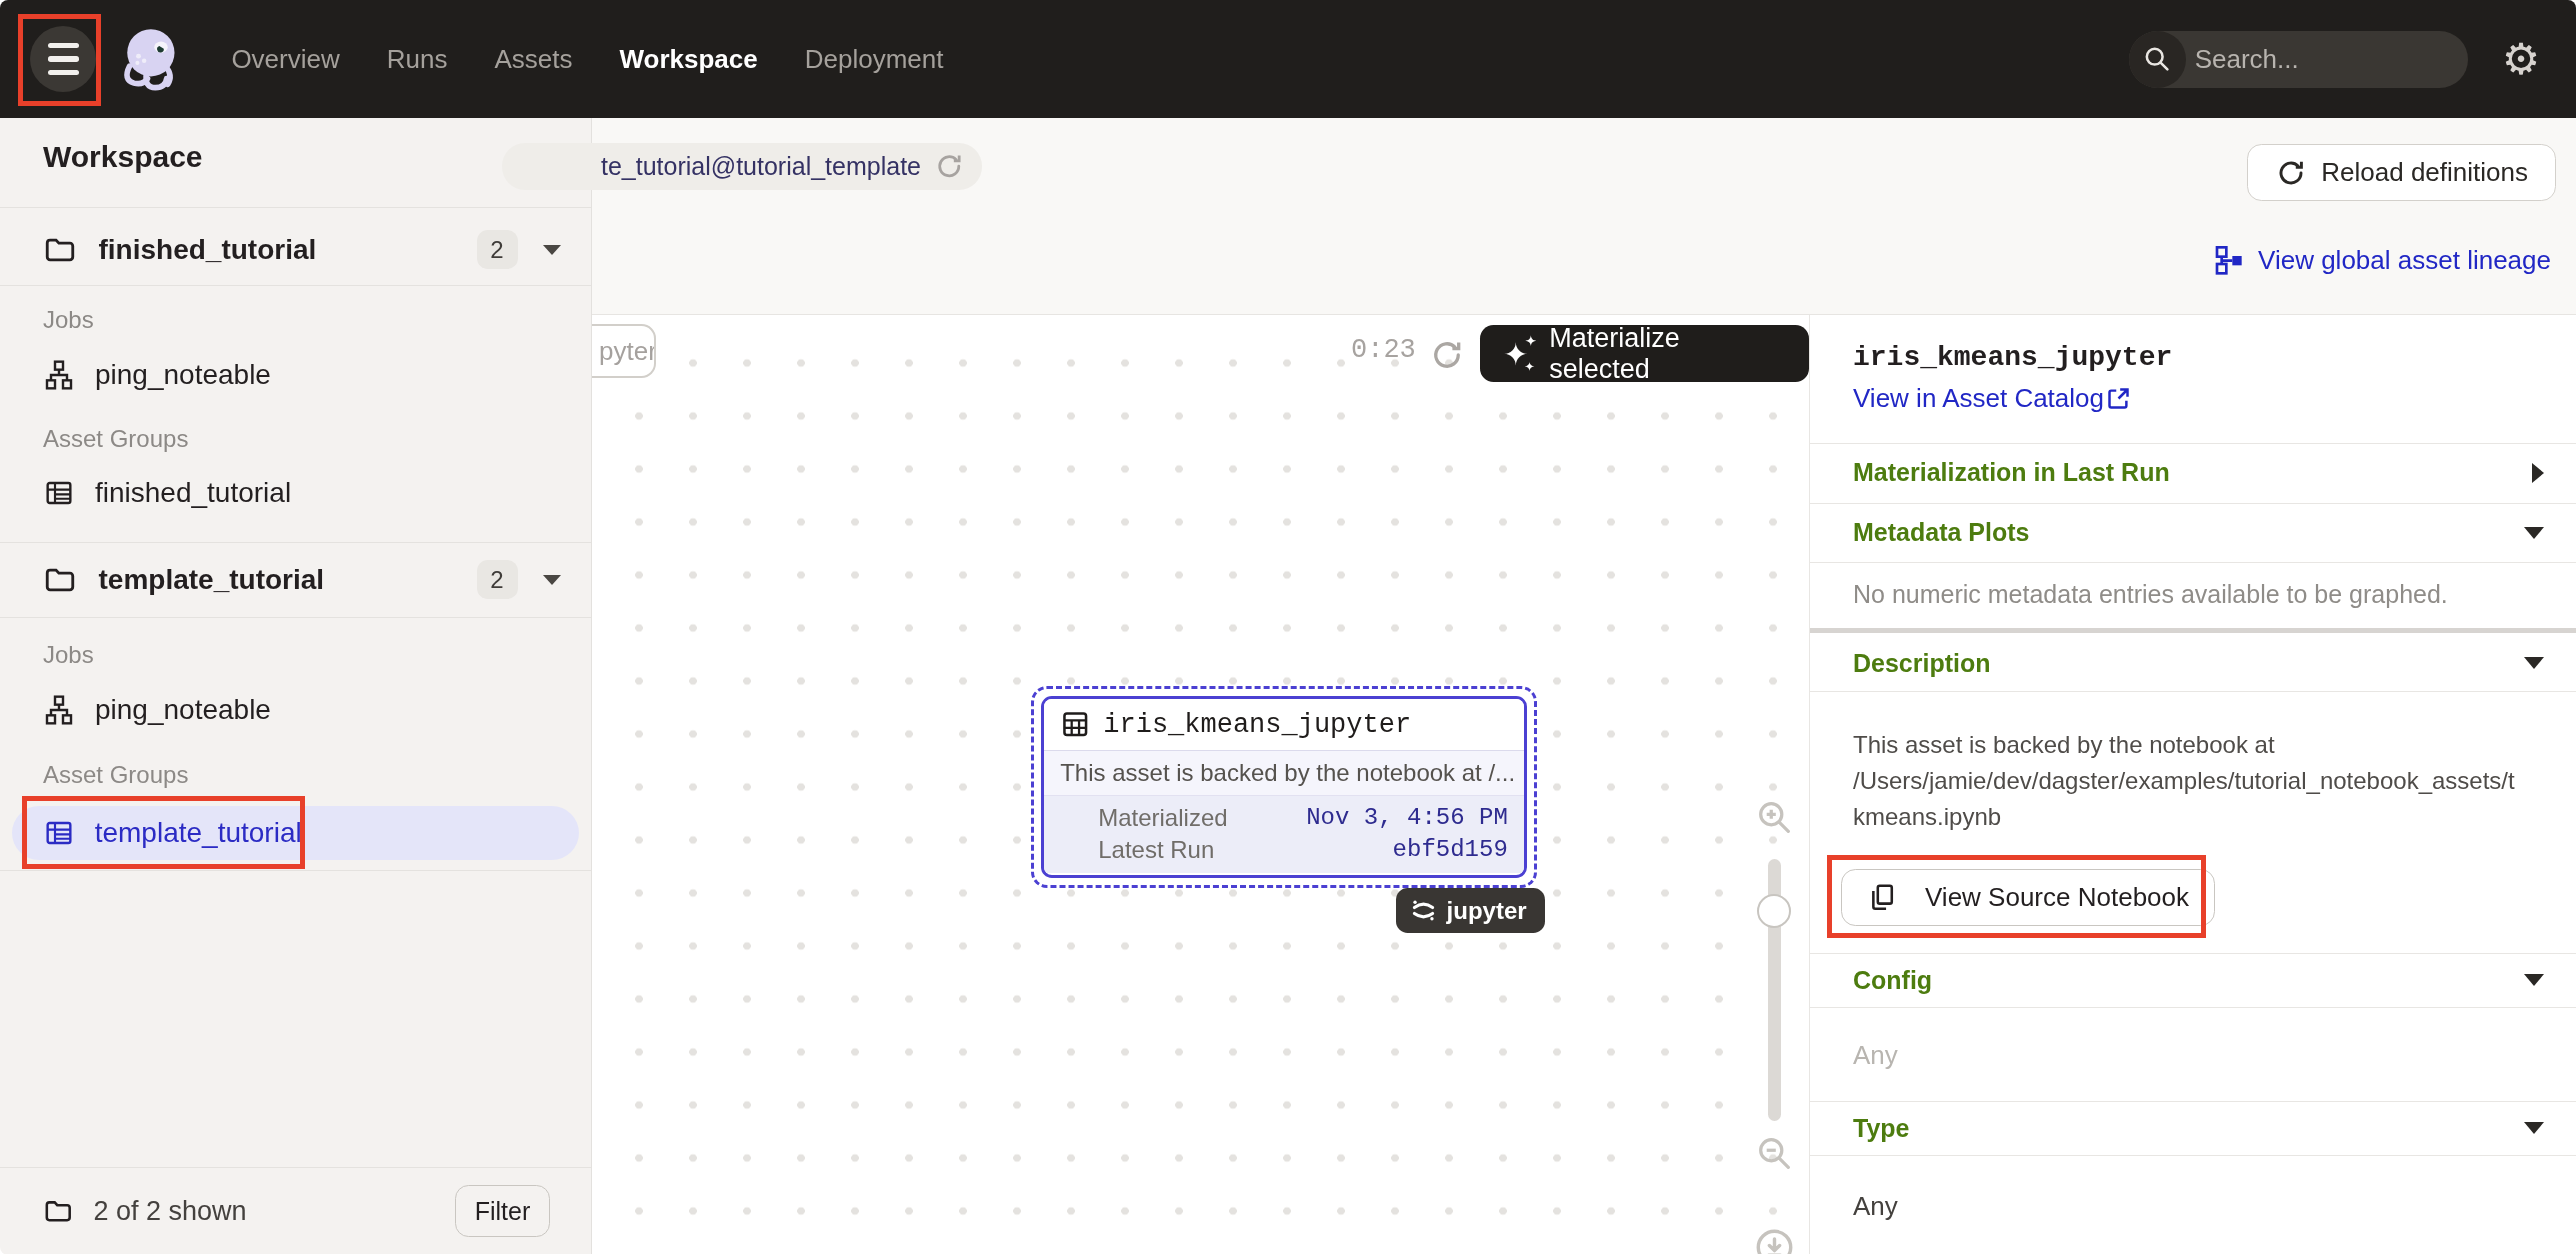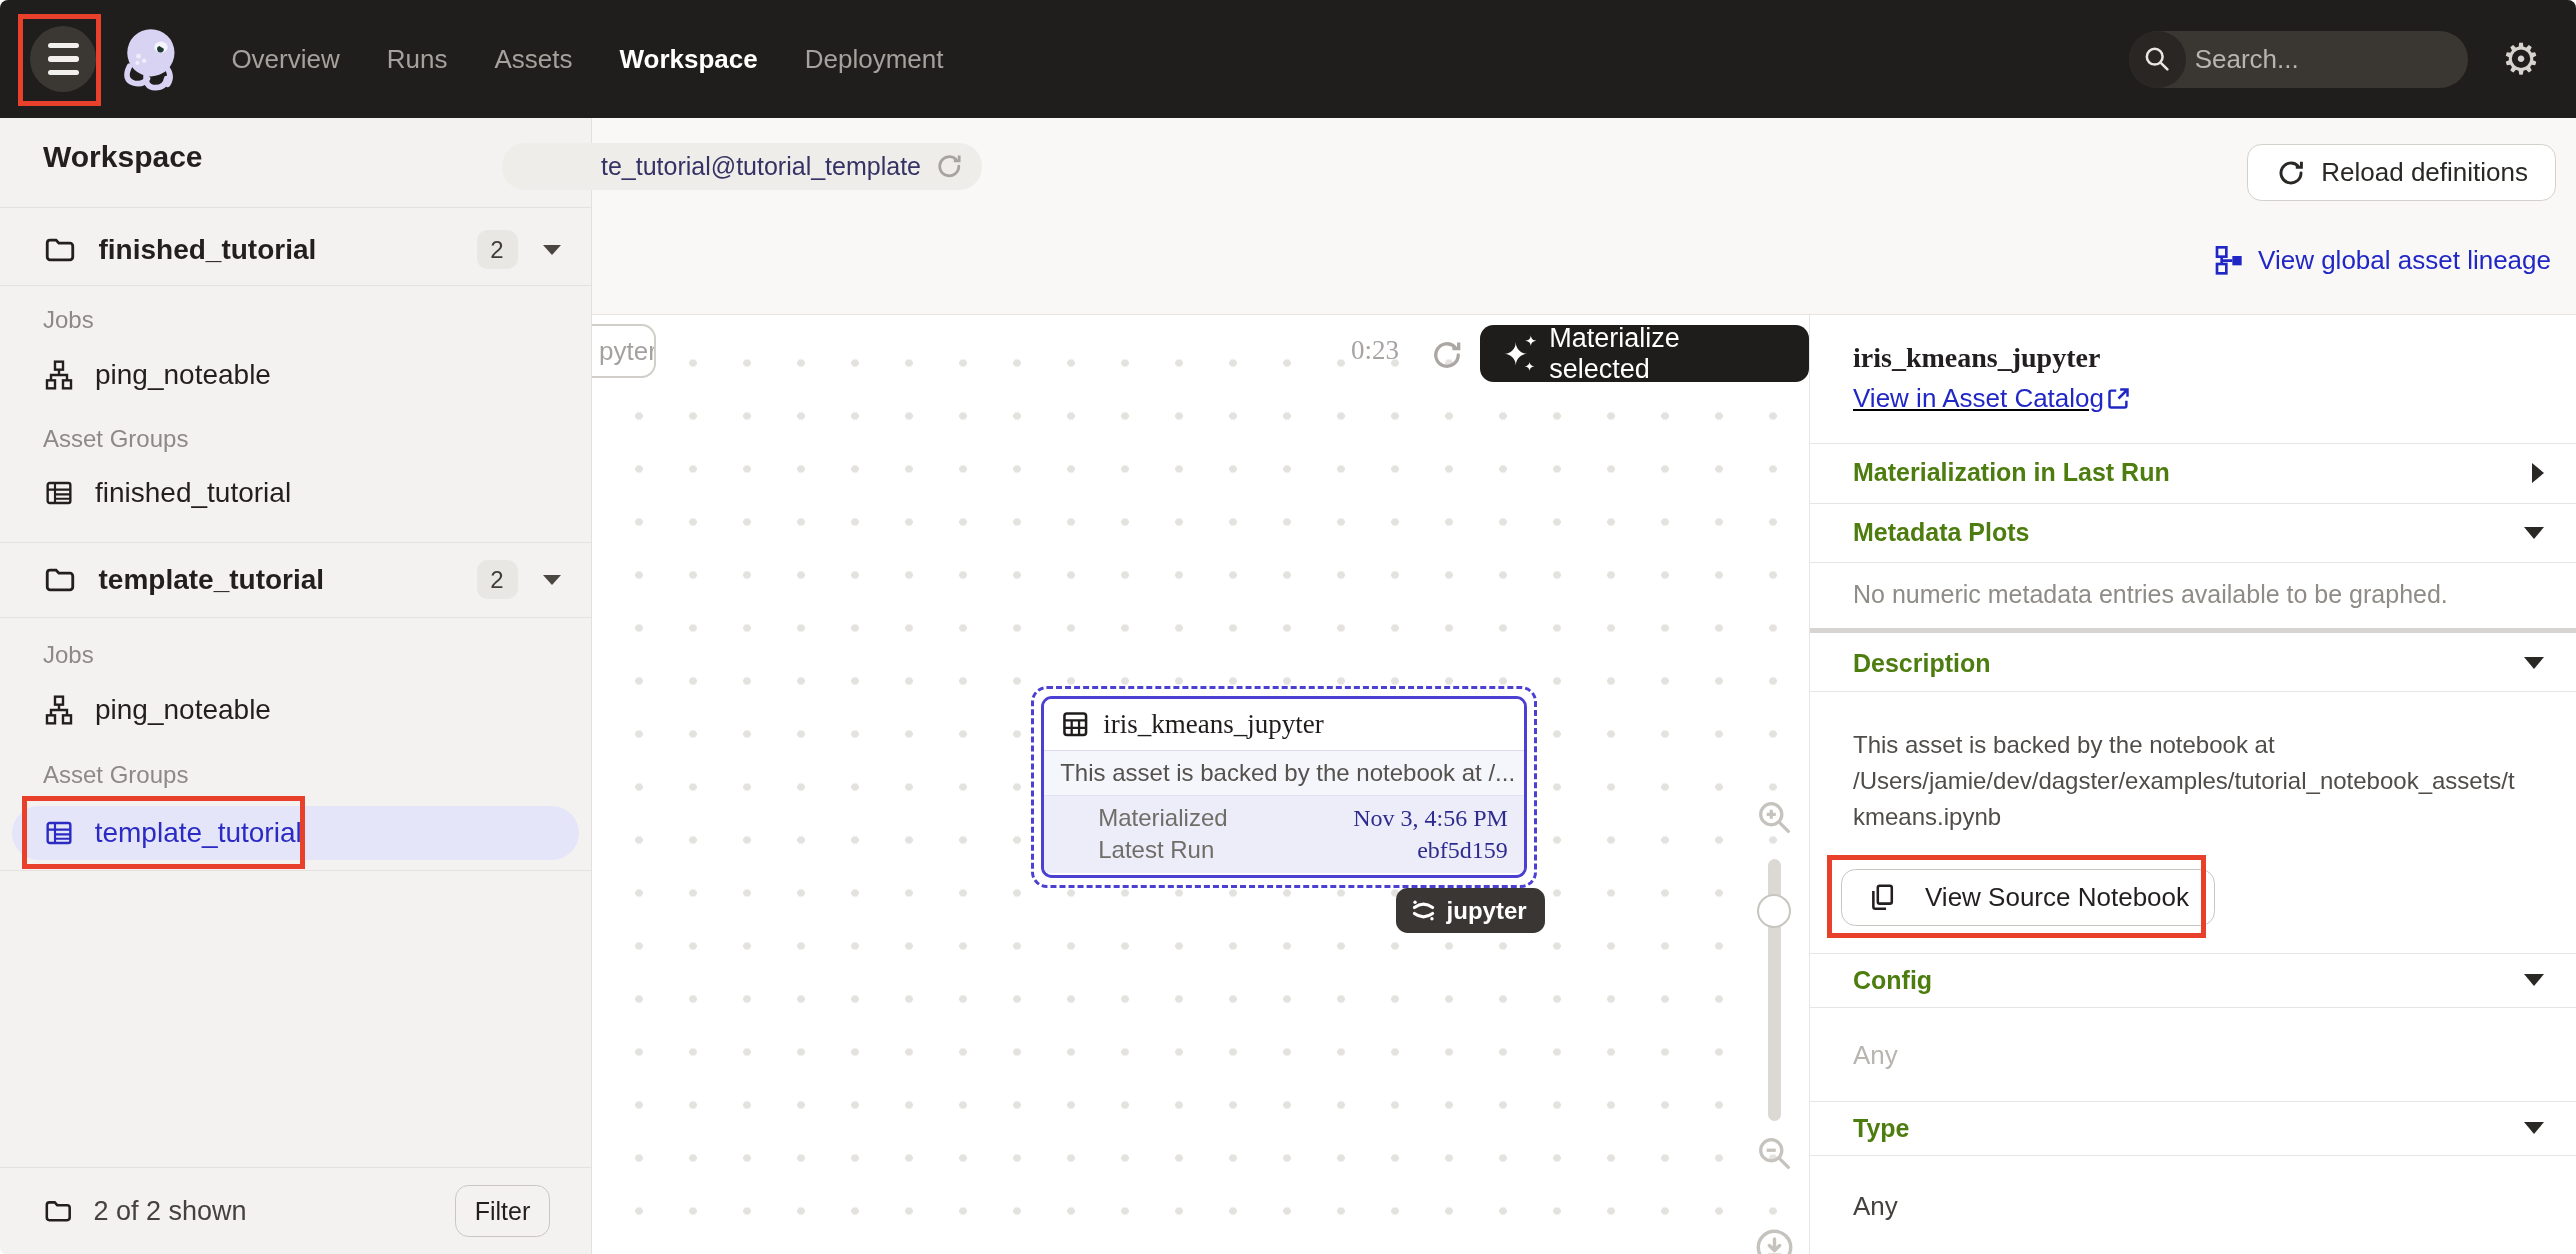--- a/index.html
+++ b/index.html
@@ -1,18 +1,18 @@
 <!DOCTYPE html>
 <html style="font-size:14.4px"><head>
 <meta charset="utf-8">
 <style>
   * { margin:0; padding:0; box-sizing:border-box; }
   html,body { width:2576px; height:1255px; }
   body { font-family:"Liberation Sans", sans-serif; background:#fff; overflow:hidden; }
-  .mono { font-family:Liberation Serif, serif; }
+  .mono { font-family:Liberation Mono, monospace; }
   #root { position:absolute; top:0; left:0; width:2576px; height:1255px; overflow:hidden;border-radius:8px; }
 
   
   #topnav { position:absolute; top:0; left:0; width:2576px; height:118px; background:#201E1C;
             display:flex; align-items:center; padding:0 25px; }
   #hamburger { width:66px; height:66px; border-radius:50%; background:#3B3834; flex:0 0 auto;
                display:flex; flex-direction:column; justify-content:center; align-items:center; gap:8px;
                margin-left:5.4px; cursor:pointer; }
   #hamburger .bar { width:30.5px; height:5.4px; border-radius:2.7px; background:#F2F0ED; }
   #nav-logo { width:72px; height:75px; margin-left:20px; flex:0 0 auto; }
@@ -107,21 +107,21 @@
   .zoomctl { position:absolute; right:12.6px; width:43px; display:flex; justify-content:center; }
   #zoom-in   { top:483px; }  #zoom-out { top:819px; }  #dl-btn { top:912px; }
   #zoom-track { position:absolute; right:28px; top:544px; width:13.5px; height:262px; background:#DCD9D5; border-radius:7.2px; cursor:pointer; }
   #zoom-knob  { position:absolute; right:18px; top:579px; width:34px; height:34px; background:#FFFFFF;
                 border:2.7px solid #C8C5C0; border-radius:50%; cursor:grab; }
 
   
   #panel { position:absolute; top:315px; left:1809px; width:767px; height:940px; background:#FFFFFF;
            border-left:0.9px solid #E8E6E3; }
   #panel-title { position:absolute; left:43px; top:27px; font-size:28px; font-weight:600; color:#231F20; }
-  #catalog-link { position:absolute; left:43px; top:68px; display:flex; align-items:center; gap:1px; cursor:pointer;text-decoration:underline; }
+  #catalog-link { position:absolute; left:43px; top:68px; display:flex; align-items:center; gap:1px; cursor:pointer; }
   #catalog-link .txt { font-size:26px; color:#2127C5; }
   .p-div { position:absolute; left:0; width:100%; height:0.9px; background:#E8E6E3; }
   .p-row { position:absolute; left:0; width:100%; height:59px; display:flex; align-items:center;
            padding:0 32px 0 43px; cursor:pointer; }
   .p-row .txt { font-size:25px; font-weight:700; color:#4d7c0f; flex:1; }
   .tri-right { width:0; height:0; border-top:10px solid transparent; border-bottom:10px solid transparent;
                border-left:12.6px solid #2A2825; }
   .tri-down  { width:0; height:0; border-left:10px solid transparent; border-right:10px solid transparent;
                border-top:12.6px solid #2A2825; }
   #empty-meta { position:absolute; left:43px; top:265px; font-size:25px; color:#8F8C88; }

